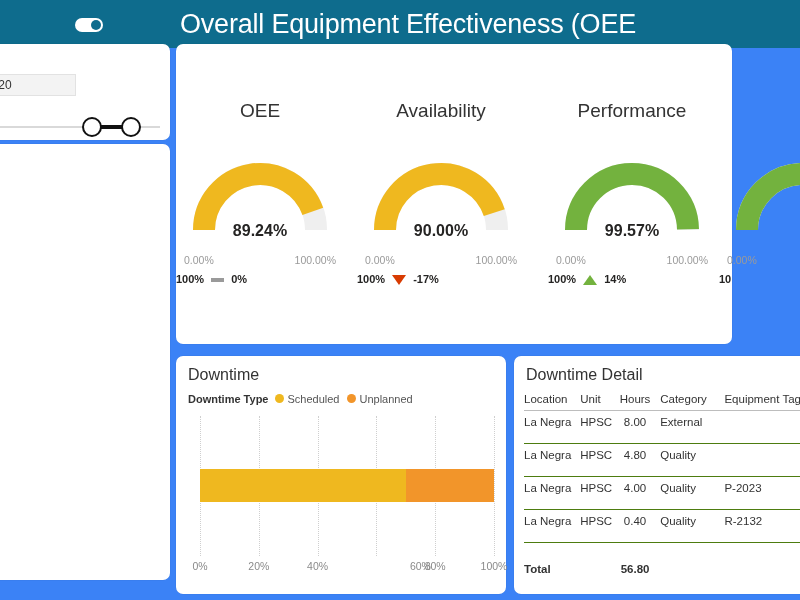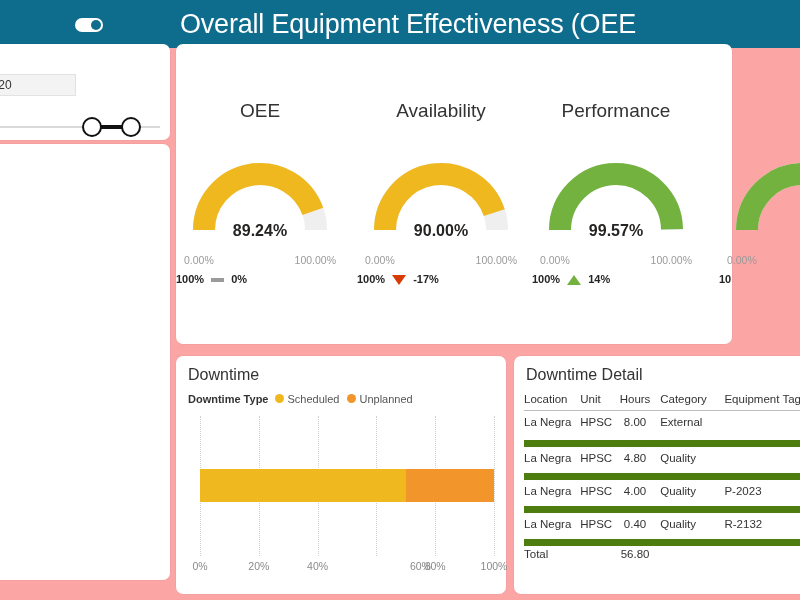--- a/index.html
+++ b/index.html
@@ -2,21 +2,21 @@
 <html><head>
 <meta charset="utf-8">
 <style>
   * { box-sizing: border-box; margin: 0; padding: 0; }
   html, body {
     width: 800px; height: 600px;
     overflow: hidden;
     background: #0E6C8D;
     font-family: "Liberation Sans", sans-serif;
   }
-  #app { position: relative; width: 800px; height: 600px; background: #fca5a5; }
+  #app { position: relative; width: 800px; height: 600px; background: #3b82f6; }
 
   
   .header {
     position: absolute; left: 0; top: 0; width: 800px; height: 48px;
     background: #0E6C8D;
   }
   .toggle {
     position: absolute; left: 75px; top: 18px;
     width: 28px; height: 14px; border-radius: 7px; background: #ffffff;
   }
@@ -148,26 +148,26 @@
     position: absolute; left: 10px; top: 34px; width: 282px;
     border-collapse: collapse; font-size: 11.5px; color: #333;
   }
   .tbl th {
     font-weight: normal; text-align: left; color: #333;
     padding: 3px 5px 5px 0; border-bottom: 1px solid #bdbdbd;
     white-space: nowrap;
   }
   .tbl td {
     padding: 5px 5px 5px 0; white-space: nowrap;
-    border-bottom: 7px solid #4d7c0f; height: 33px; vertical-align: top;
+    border-bottom: 1px solid #4d7c0f; height: 33px; vertical-align: top;
   }
   .tbl td.num, .tbl th.num { text-align: center; padding-right: 8px; }
   .tbl tr.total td {
-    font-weight: normal; border-bottom: none; border-top: 1px solid #bdbdbd;
-    height: 18px; padding-top: 2px; margin-left: 33px;
+    font-weight: bold; border-bottom: none; border-top: 1px solid #bdbdbd;
+    height: 18px; padding-top: 20px; margin-left: 33px;
   }
   .col-loc { width: 58px; }
   .col-unit { width: 38px; }
   .col-hours { width: 44px; }
   .col-cat { width: 70px; }
   .col-tag { width: 72px; }
 </style>
 </head>
 <body>
 
@@ -212,21 +212,21 @@
           <div class="gauge-title">Availability</div>
           <svg class="gauge-arc" viewBox="0 0 140 90">
             <path d="M 14 78 A 56 56 0 0 1 125.99999972 77.99440000000934" stroke="#EFEFEF" stroke-width="22" fill="none"></path>
             <path d="M 14 78 A 56 56 0 0 1 123.25743415106716 60.68972248504532" stroke="#EFB81F" stroke-width="22" fill="none"></path>
           </svg>
           <div class="gauge-value">90.00%</div>
           <div class="gauge-min">0.00%</div>
           <div class="gauge-max">100.00%</div>
           <div class="gauge-delta"><span>100%</span><span class="delta-arrow arrow-down"></span><span>-17%</span></div>
         </div>
-        <div class="gauge" style="left: 356px;">
+        <div class="gauge" style="left: 372px;">
           <div class="gauge-title">Performance</div>
           <svg class="gauge-arc" viewBox="0 0 140 90">
             <path d="M 14 78 A 56 56 0 0 1 125.99999972 77.99440000000934" stroke="#EFEFEF" stroke-width="22" fill="none"></path>
             <path d="M 14 78 A 56 56 0 0 1 125.99481445888962 77.23792801224172" stroke="#73B23E" stroke-width="22" fill="none"></path>
           </svg>
           <div class="gauge-value">99.57%</div>
           <div class="gauge-min">0.00%</div>
           <div class="gauge-max">100.00%</div>
           <div class="gauge-delta"><span>100%</span><span class="delta-arrow arrow-up"></span><span>14%</span></div>
         </div>

